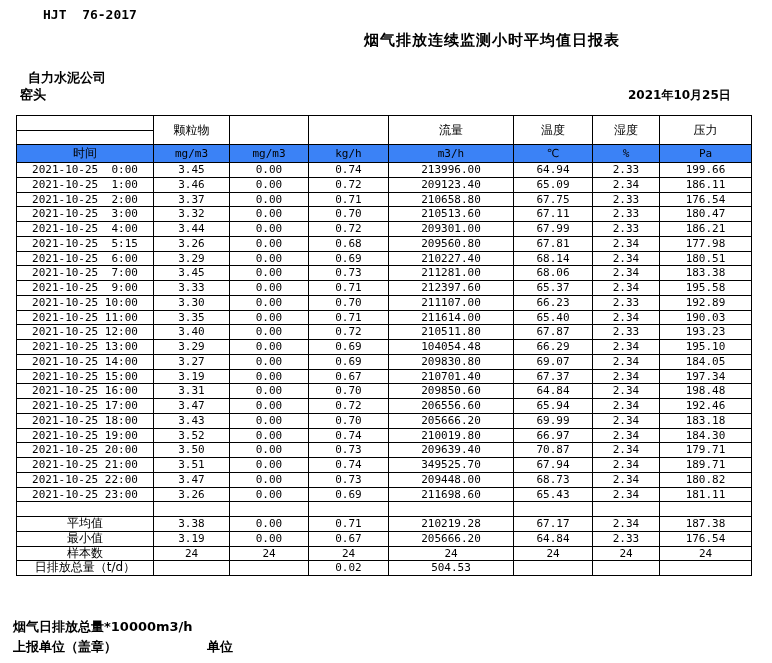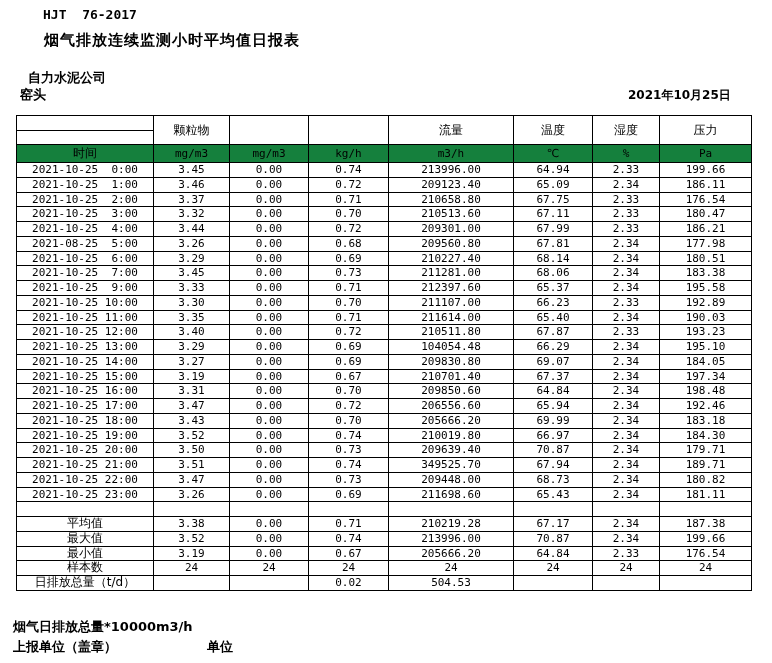--- a/index.html
+++ b/index.html
@@ -11,23 +11,22 @@
     color: #000;
     overflow: hidden;
   }
   .doc-code {
     position: absolute; left: 20px; top: 7px;
     font-family: "DejaVu Sans Mono", monospace;
     font-weight: bold; font-size: 13px; white-space: pre; margin-left: 23px;
   }
   .title {
     position: absolute; left: 0; top: 31px; width: 620px;
-    text-align: left; font-weight: bold; font-size: 15px;
+    text-align: right; font-weight: bold; font-size: 15px;
     letter-spacing: 1px;
-    margin-left: 44px;
   }
   .company { position: absolute; left: 20px; top: 69px; font-weight: bold; font-size: 13px; margin-left: 8px; }
   .station { position: absolute; left: 20px; top: 86px; font-weight: bold; font-size: 13px; }
   .report-date { position: absolute; left: 628px; top: 87px; font-weight: bold; font-size: 12px; }
 
   table.report {
     position: absolute; left: 16px; top: 115px;
     border-collapse: collapse; table-layout: fixed;
     width: 735px;
   }
@@ -92,21 +91,21 @@
           </div>
       </th>
       <th>颗粒物</th>
       <th></th>
       <th></th>
       <th>流量</th>
       <th>温度</th>
       <th>湿度</th>
       <th>压力</th>
     </tr>
-    <tr class="h-units" style="background: #15803d;">
+    <tr class="h-units" style="background: #3b82f6;">
       <td class="c-time-label">时间</td>
       <td>mg/m3</td>
       <td>mg/m3</td>
       <td>kg/h</td>
       <td>m3/h</td>
       <td>℃</td>
       <td>%</td>
       <td>Pa</td>
     </tr>
   </thead>
@@ -155,21 +154,21 @@
         <td class="c-time">2021-10-25  4:00</td>
         <td class="c-val">3.44</td>
         <td class="c-val">0.00</td>
         <td class="c-val">0.72</td>
         <td class="c-val">209301.00</td>
         <td class="c-val">67.99</td>
         <td class="c-val">2.33</td>
         <td class="c-val">186.21</td>
       </tr>
       <tr>
-        <td class="c-time">2021-08-25  5:00</td>
+        <td class="c-time">2021-10-25  5:15</td>
         <td class="c-val">3.26</td>
         <td class="c-val">0.00</td>
         <td class="c-val">0.68</td>
         <td class="c-val">209560.80</td>
         <td class="c-val">67.81</td>
         <td class="c-val">2.34</td>
         <td class="c-val">177.98</td>
       </tr>
       <tr>
         <td class="c-time">2021-10-25  6:00</td>
@@ -355,30 +354,20 @@
         <td class="c-time">平均值</td>
         <td class="c-val">3.38</td>
         <td class="c-val">0.00</td>
         <td class="c-val">0.71</td>
         <td class="c-val">210219.28</td>
         <td class="c-val">67.17</td>
         <td class="c-val">2.34</td>
         <td class="c-val">187.38</td>
       </tr>
       <tr class="summary-row">
-        <td class="c-time">最大值</td>
-        <td class="c-val">3.52</td>
-        <td class="c-val">0.00</td>
-        <td class="c-val">0.74</td>
-        <td class="c-val">213996.00</td>
-        <td class="c-val">70.87</td>
-        <td class="c-val">2.34</td>
-        <td class="c-val">199.66</td>
-      </tr>
-      <tr class="summary-row">
         <td class="c-time">最小值</td>
         <td class="c-val">3.19</td>
         <td class="c-val">0.00</td>
         <td class="c-val">0.67</td>
         <td class="c-val">205666.20</td>
         <td class="c-val">64.84</td>
         <td class="c-val">2.33</td>
         <td class="c-val">176.54</td>
       </tr>
       <tr class="summary-row">

